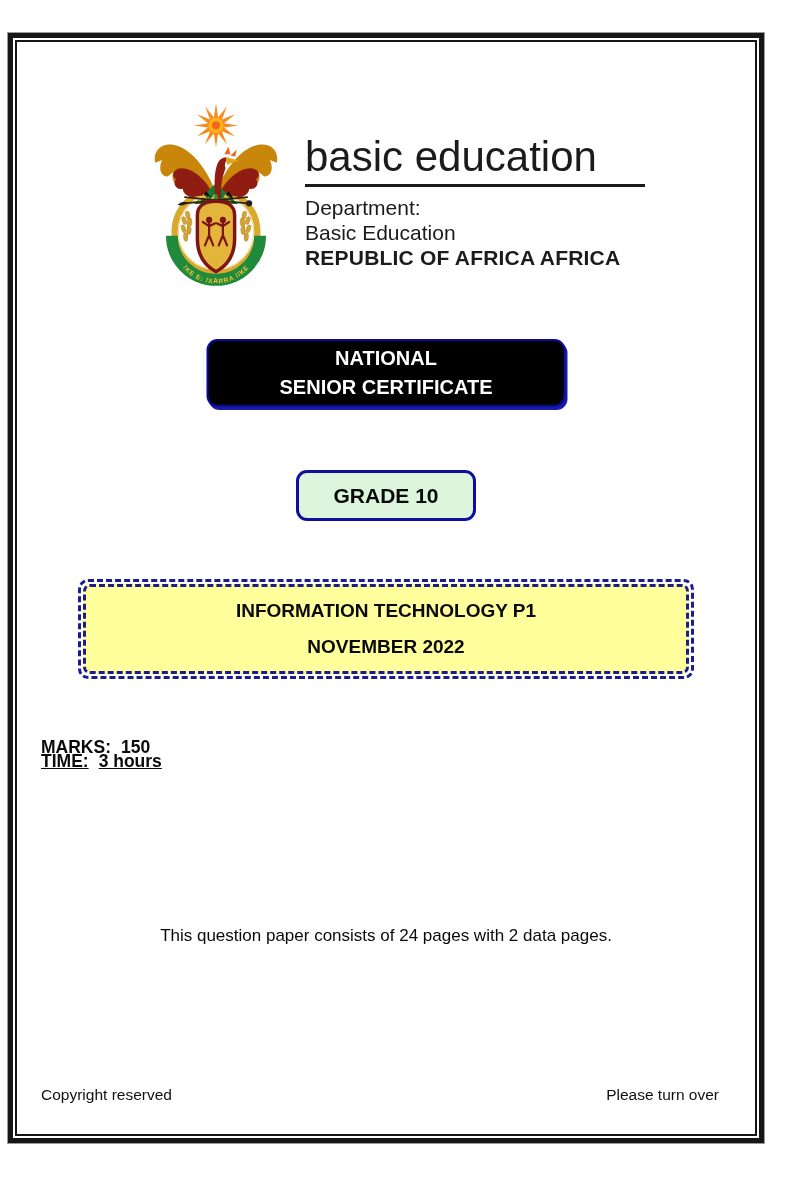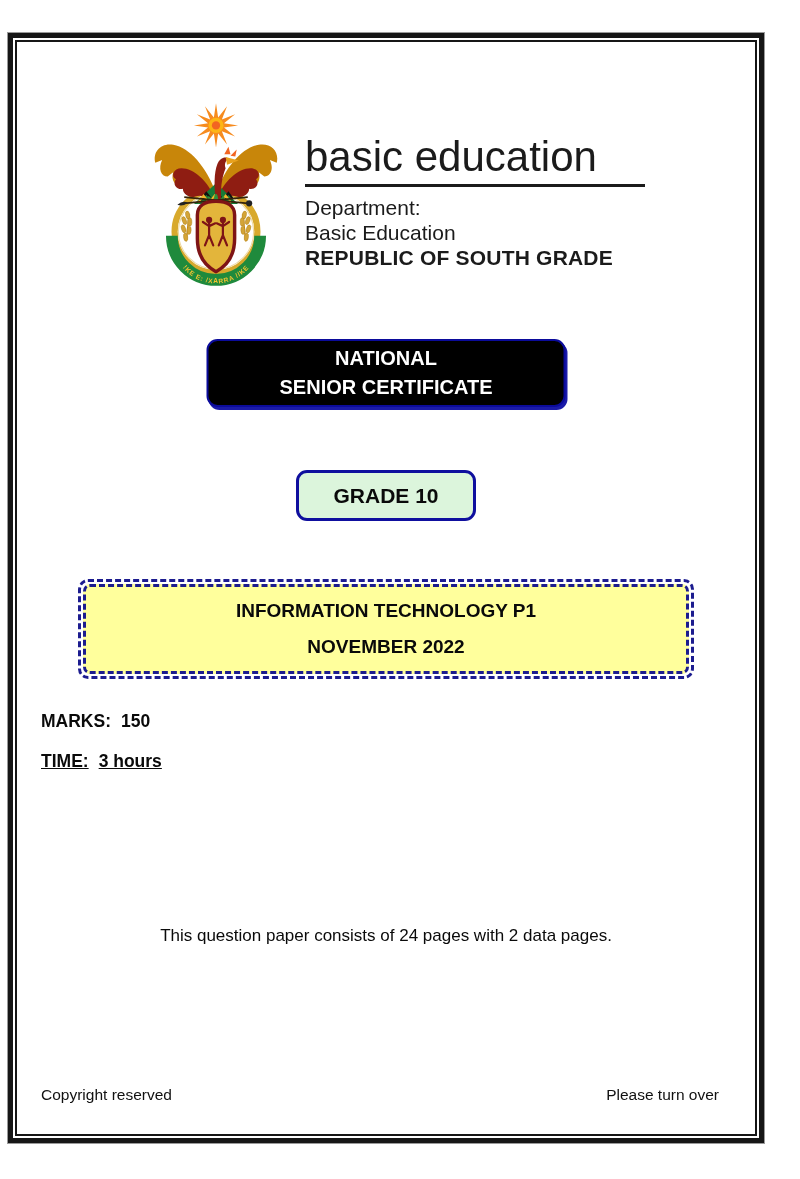--- a/index.html
+++ b/index.html
@@ -50,21 +50,21 @@
     width:616px; border:3px dashed #1c1c8f; border-radius:10px; padding:2px;
   }
   .exam-inner {
     border:3px dashed #1c1c8f; border-radius:7px; background:#ffff9c;
     height:90px; display:flex; flex-direction:column; align-items:center; justify-content:space-evenly;
     font-weight:700; font-size:19px; color:#0a0a0a; text-align:right;
   }
 
   
   .detail-line { position:absolute; left:28px; font-weight:700; font-size:17.5px; color:#0a0a0a; }
-  .detail-line.marks { top:673px; }
+  .detail-line.marks { top:699px; }
   .detail-line.time  { top:713px;text-decoration:underline; }
   .detail-line .value { margin-left:10px; }
 
   
   .consists {
     position:absolute; top:888px; left:0; width:100%;
     text-align:center; font-weight:400; font-size:17px; color:#0a0a0a;
   }
 
   
@@ -163,21 +163,21 @@
         <textPath href="#bannerTextArc" startOffset="50%" text-anchor="middle">!KE E: /XARRA //KE</textPath>
       </text>
     </g>
   </svg>
 
   <div class="wordmark-block">
     <div class="wordmark">basic education</div>
     <div class="dept">
       <div>Department:</div>
       <div>Basic Education</div>
-      <div class="bold-line">REPUBLIC OF SOUTH GRADE</div>
+      <div class="bold-line">REPUBLIC OF AFRICA AFRICA</div>
     </div>
   </div>
 
   <div class="cert-box">
     <div>NATIONAL</div>
     <div>SENIOR CERTIFICATE</div>
   </div>
 
   <div class="grade-box">
     <span>GRADE 10</span>

